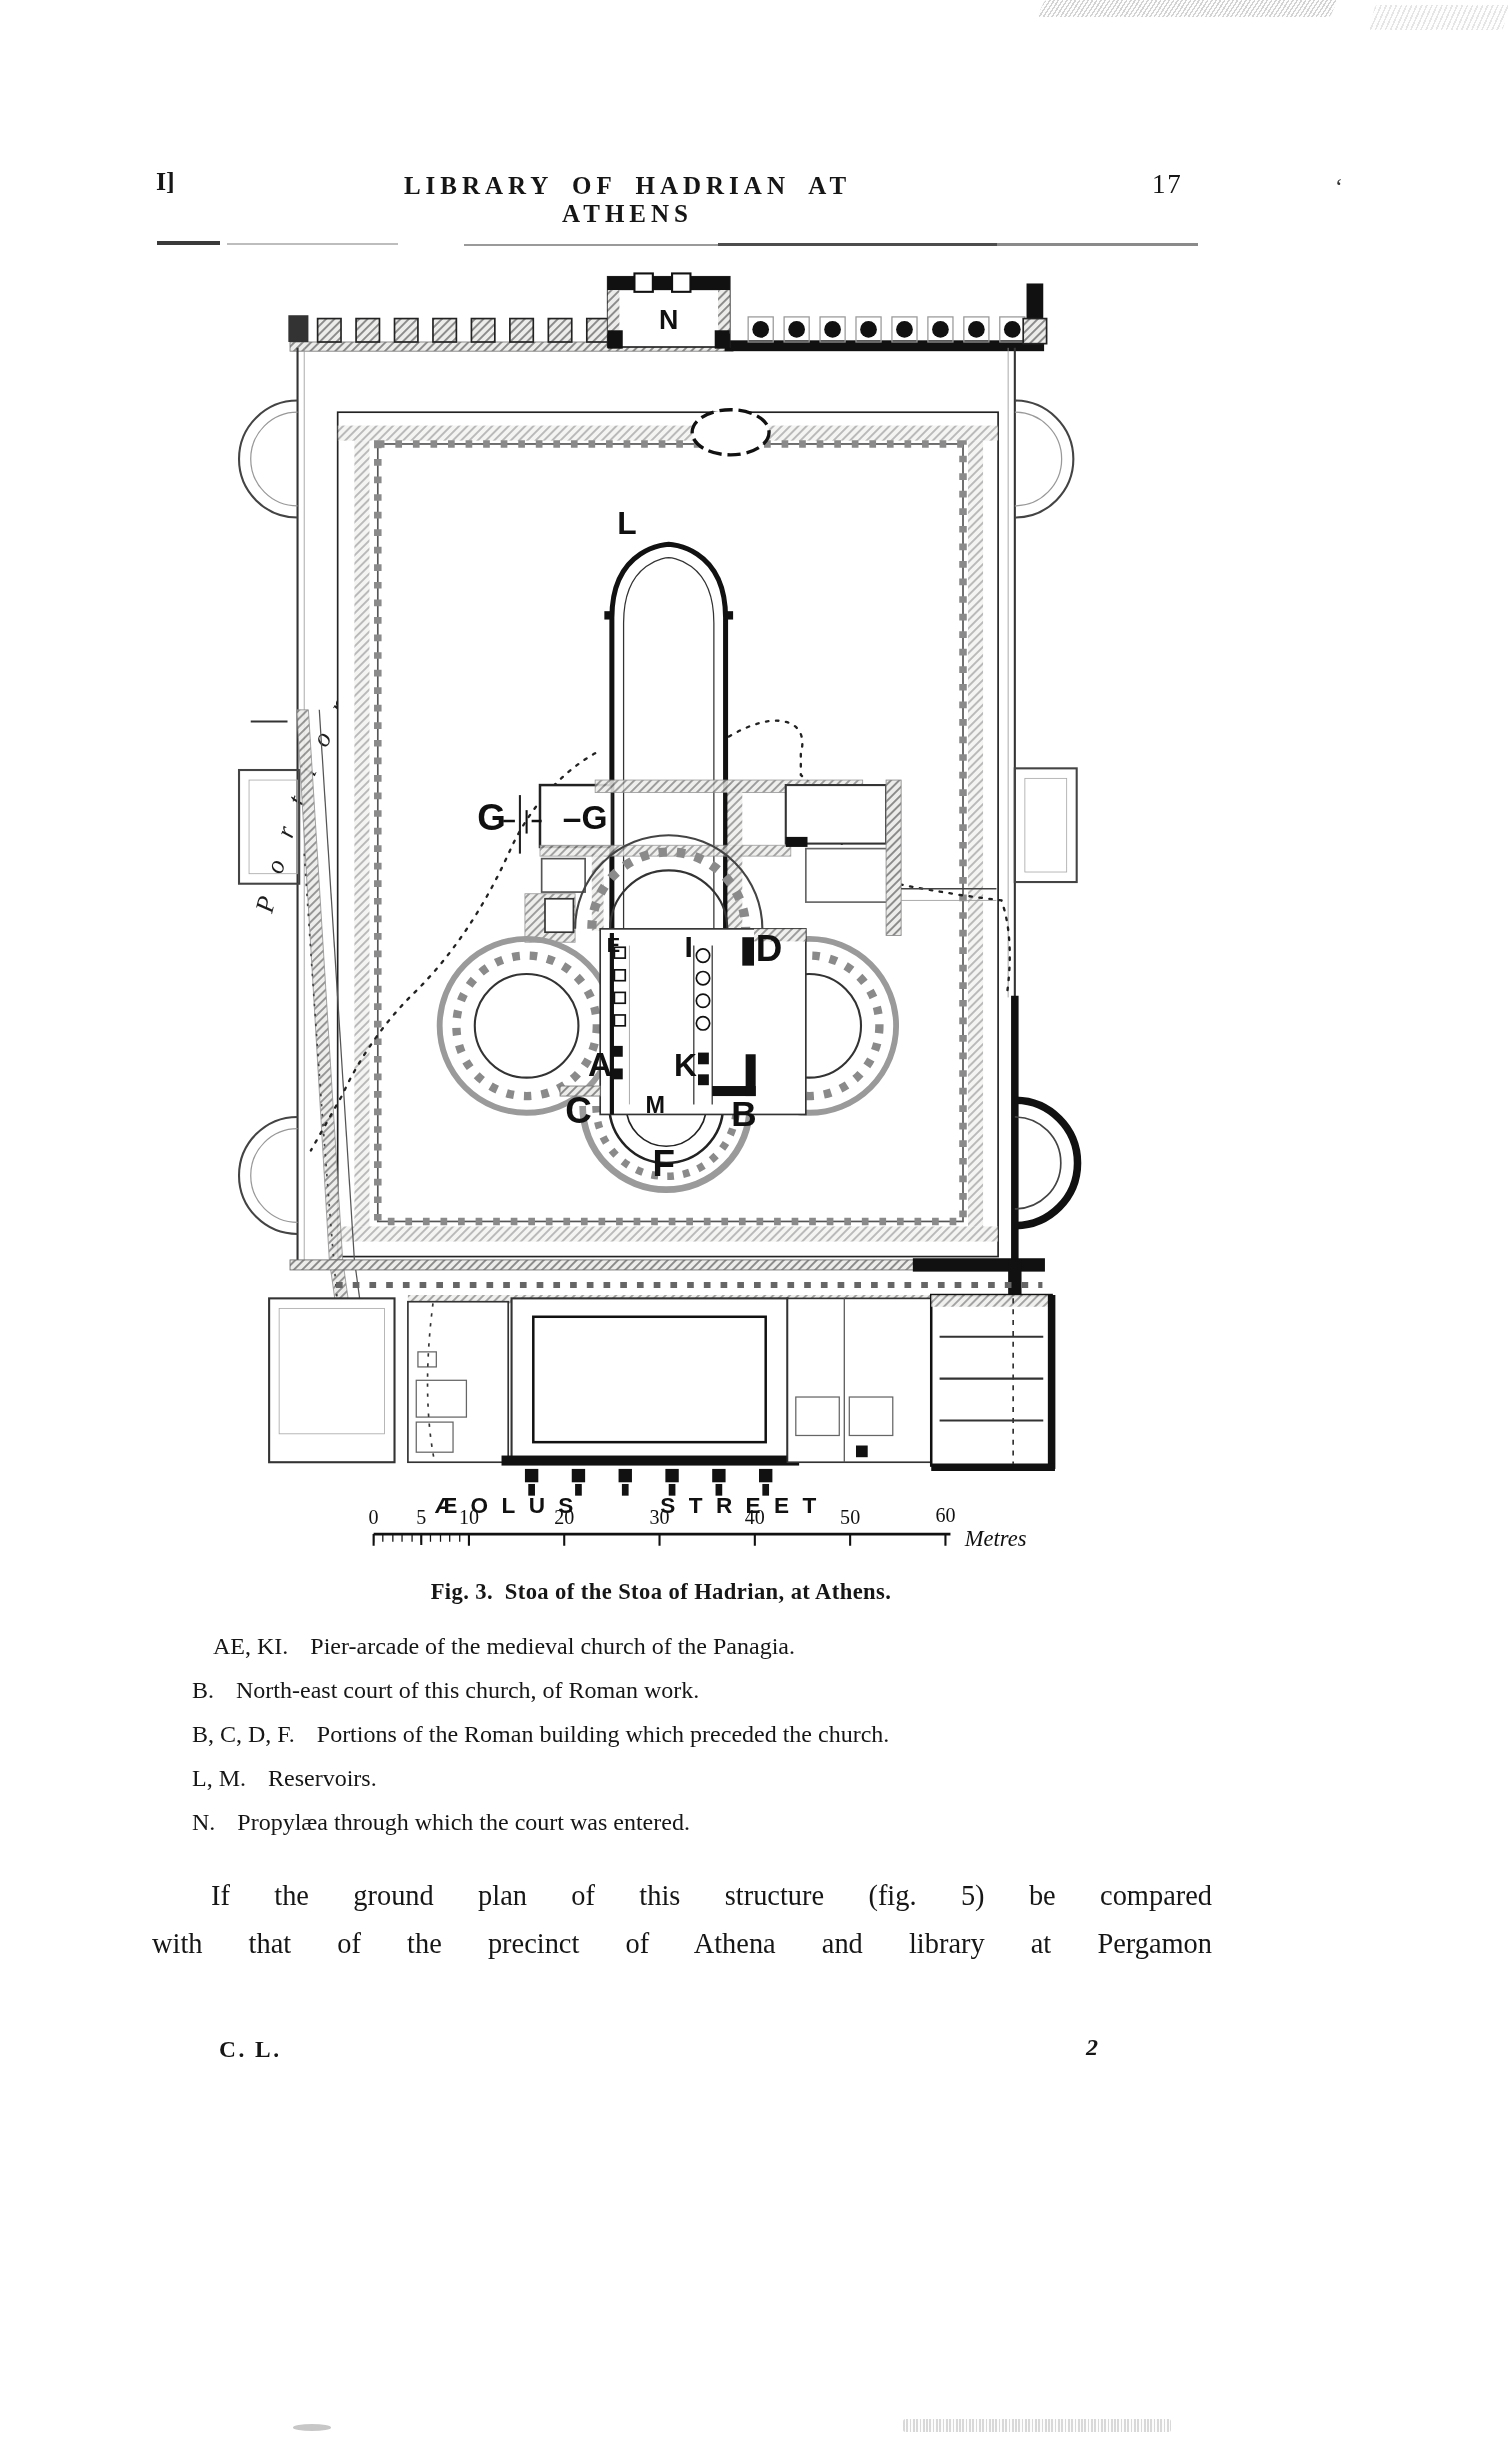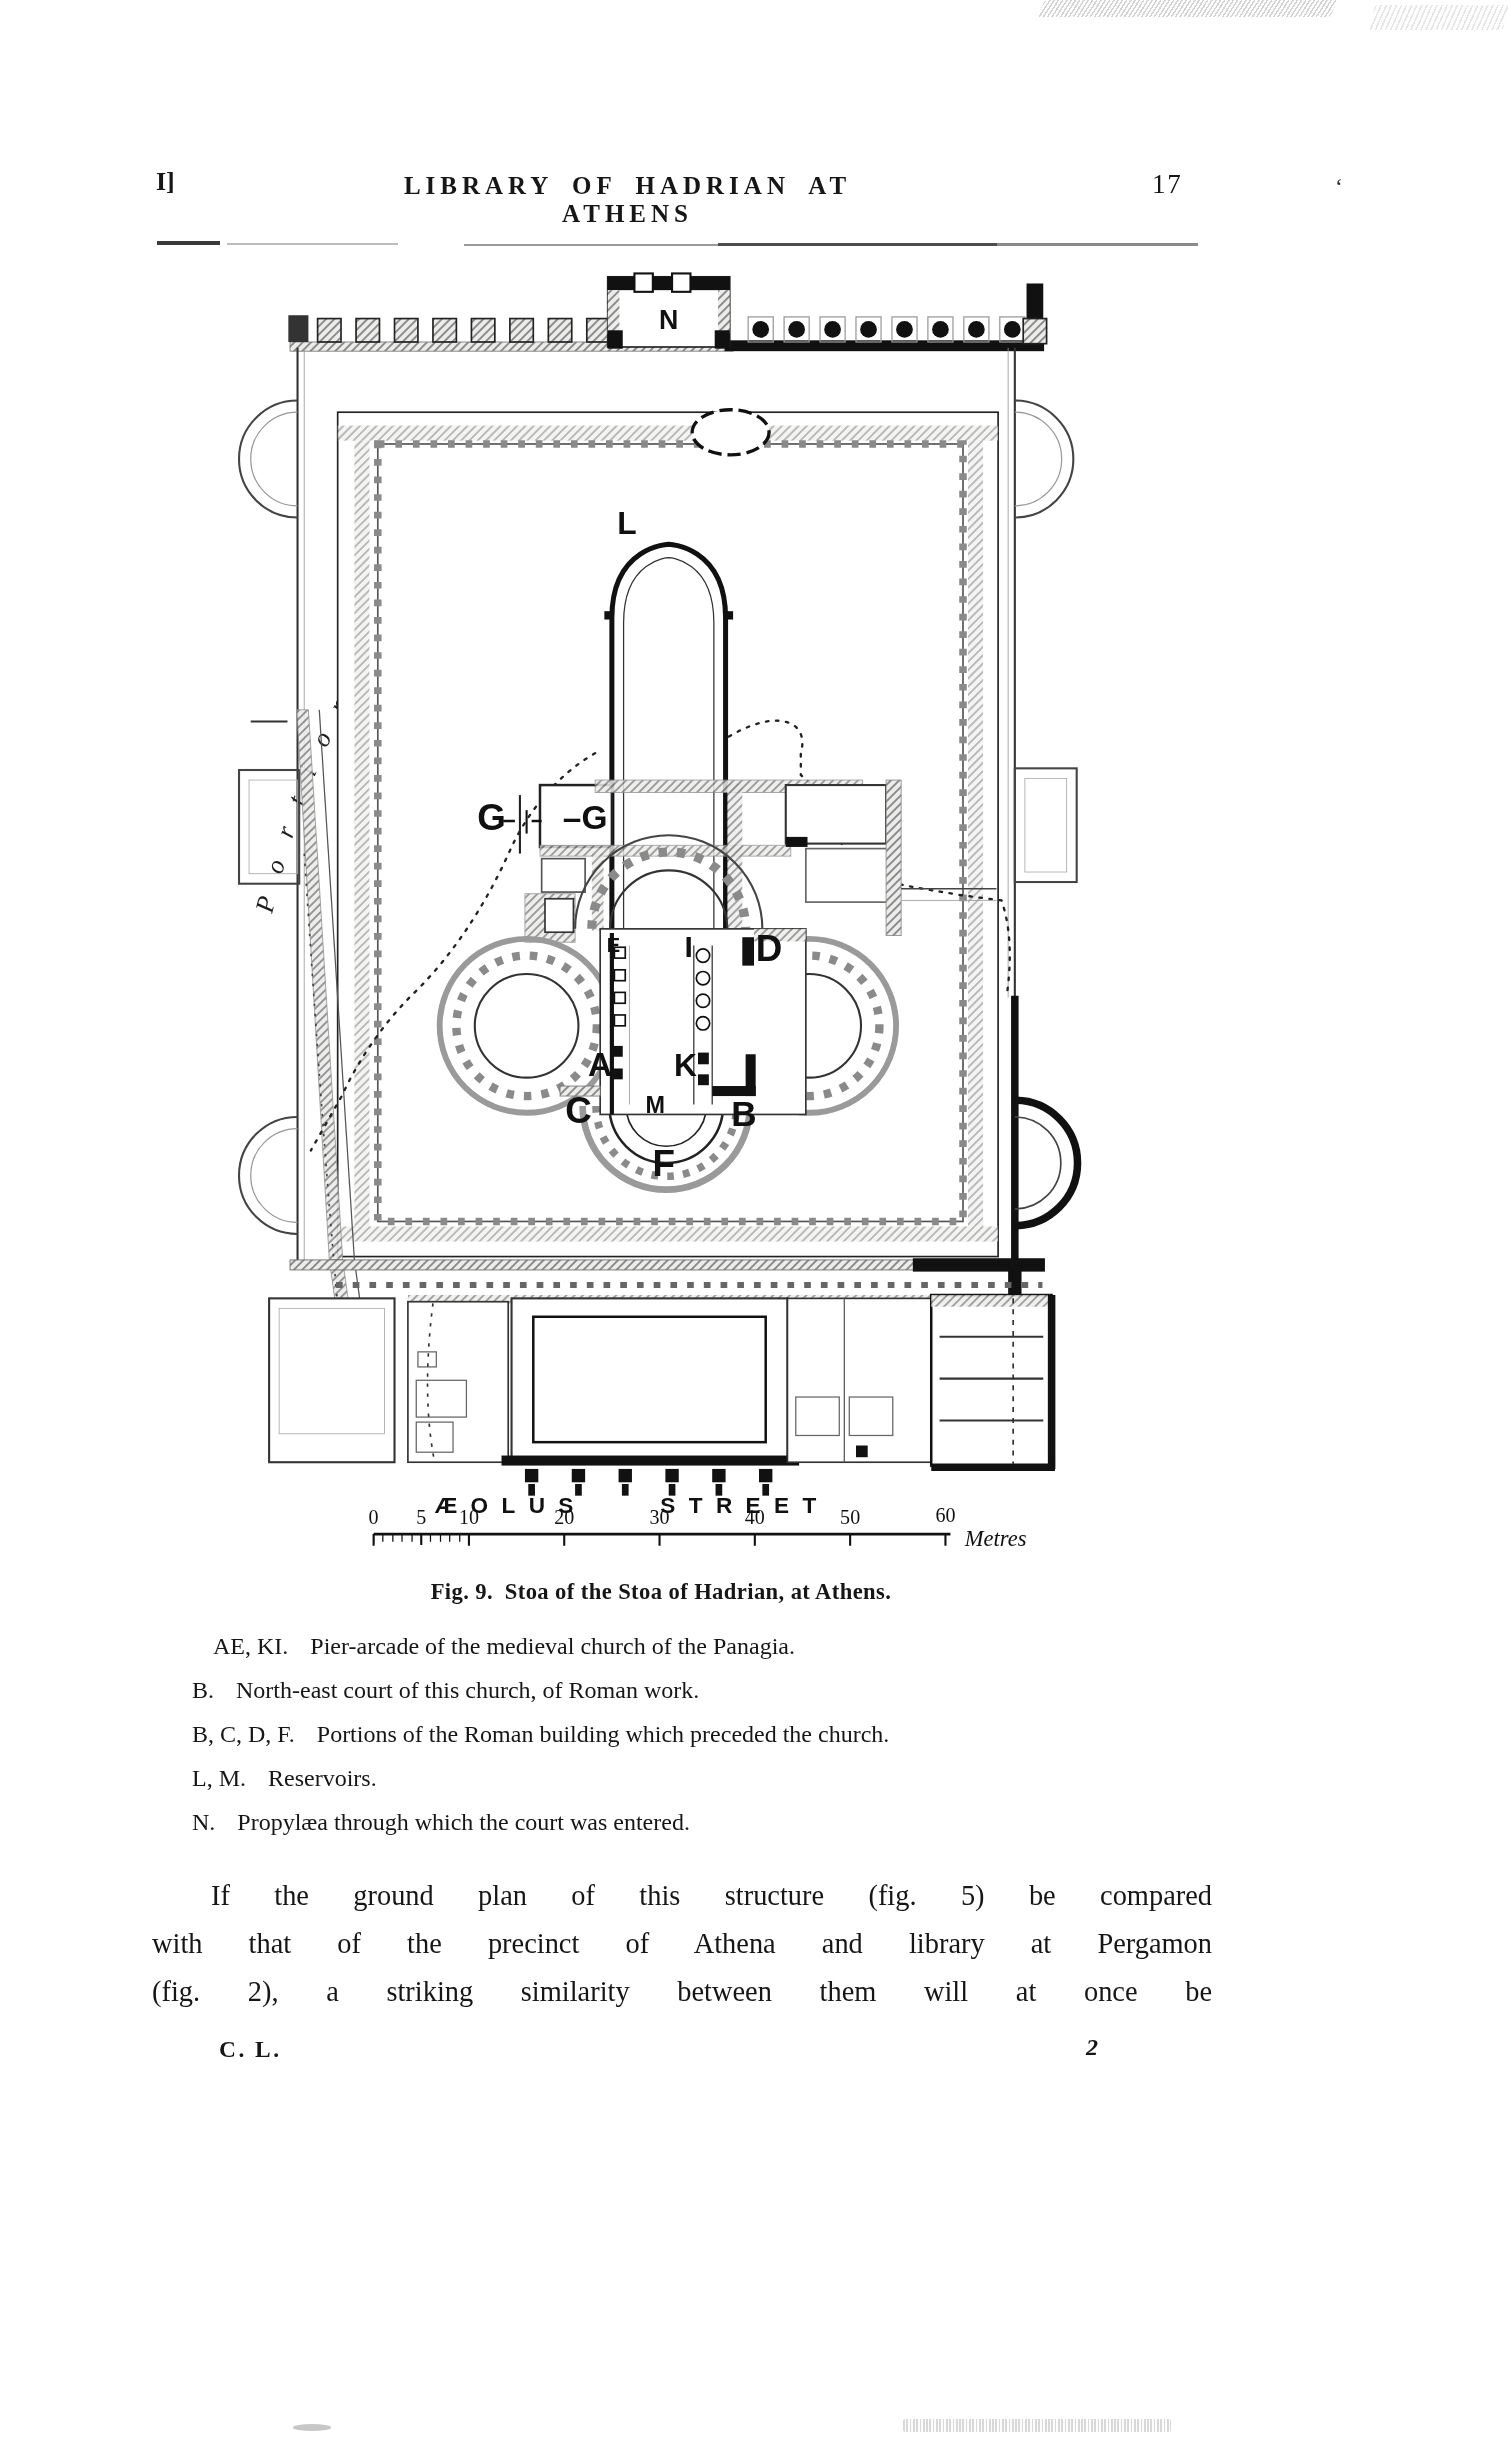--- a/index.html
+++ b/index.html
@@ -364,21 +364,21 @@
     <text class="scale-num" x="637" y="1502" text-anchor="middle">30</text>
     <text class="scale-num" x="751" y="1502" text-anchor="middle">40</text>
     <text class="scale-num" x="865" y="1502" text-anchor="middle">50</text>
     <text class="scale-num" x="979" y="1500" text-anchor="middle">60</text>
     <text class="scale-unit" x="1002" y="1528">Metres</text>
   </g>
 </svg>
 </div>
 
 <div class="abs caption">
-  <span class="cap-fig">Fig. 9.</span><span>Stoa of the Stoa of Hadrian, at Athens.</span>
+  <span class="cap-fig">Fig. 3.</span><span>Stoa of the Stoa of Hadrian, at Athens.</span>
 </div>
 
 <div class="abs legend">
   <div class="legend-row first">
     <span class="lg-key">AE, KI.</span><span>Pier-arcade of the medieval church of the Panagia.</span>
   </div>
   <div class="legend-row">
     <span class="lg-key">B.</span><span>North-east court of this church, of Roman work.</span>
   </div>
   <div class="legend-row">
@@ -388,21 +388,20 @@
     <span class="lg-key">L, M.</span><span>Reservoirs.</span>
   </div>
   <div class="legend-row">
     <span class="lg-key">N.</span><span>Propylæa through which the court was entered.</span>
   </div>
 </div>
 
 <div class="abs bodytext">
   <div class="bodyline first">If the ground plan of this structure (fig. 5) be compared</div>
   <div class="bodyline">with that of the precinct of Athena and library at Pergamon</div>
-  <div class="bodyline">(fig. 2), a striking similarity between them will at once be</div>
 </div>
 
 <div class="abs foot-left">C. L.</div>
 <div class="abs foot-right">2</div>
 
 <div class="abs smudge smudge-a"></div>
 <div class="abs smudge smudge-b"></div>
 <div class="abs smudge smudge-c"></div>
 <div class="abs smudge-d"></div>
 

